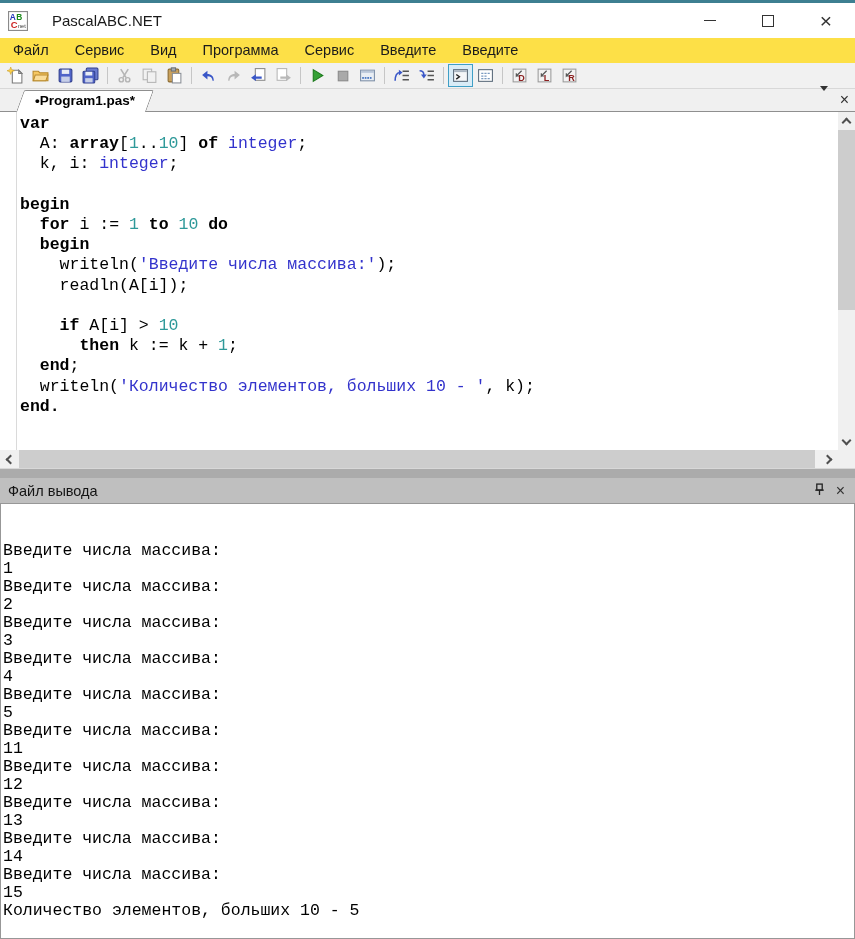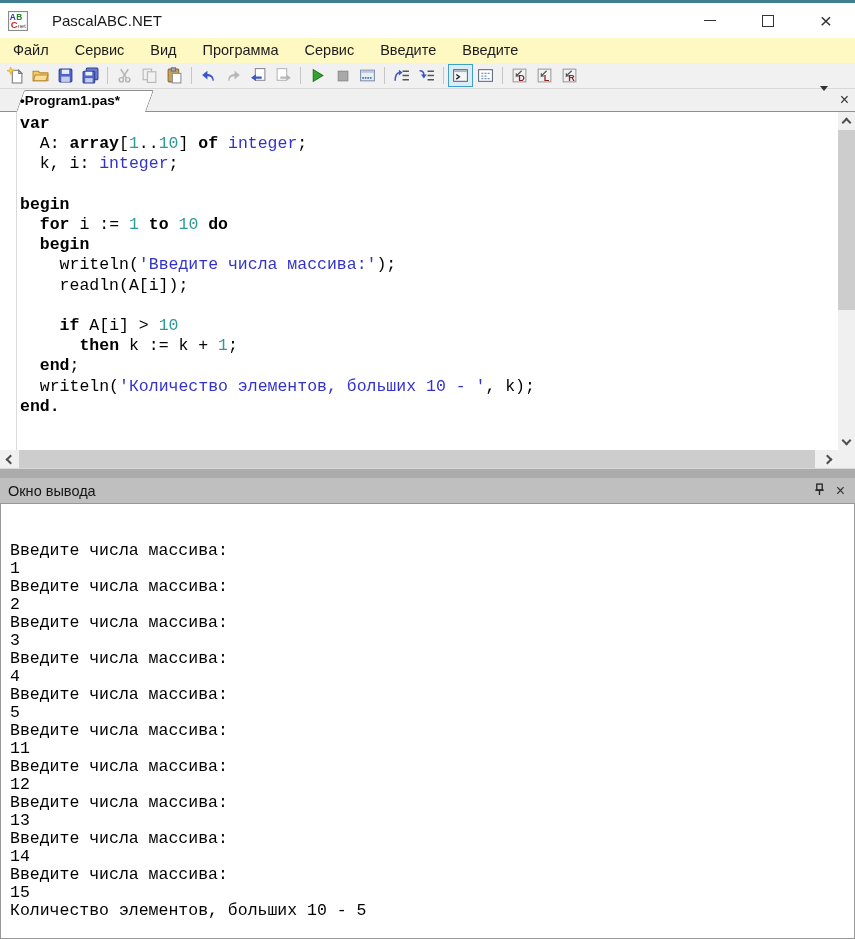--- a/index.html
+++ b/index.html
@@ -14,33 +14,33 @@
   #top-accent{position:absolute;top:0;left:0;right:0;height:3px;background:var(--top-accent,#3d7f91);}
   #titlebar{position:absolute;top:3px;left:0;right:0;height:35px;background:#fff;display:flex;align-items:center;}
   #titlebar .logo{margin-left:8px;width:20px;height:20px;flex:0 0 auto;}
   #titlebar .title{margin-left:24px;font-size:15px;color:#1a1a1a;}
   #win-controls{margin-left:auto;display:flex;height:35px;}
   .win-btn{width:58px;height:35px;display:flex;align-items:center;justify-content:center;cursor:default;}
   .glyph-min{width:12px;height:0;border-top:1px solid #333;}
   .glyph-max{width:10px;height:10px;border:1px solid #333;}
   .glyph-close{font-size:21px;font-weight:300;color:#333;line-height:1;}
 
-  #menubar{position:absolute;top:38px;left:0;right:0;height:25px;background:#fef9c3;display:flex;align-items:center;}
+  #menubar{position:absolute;top:38px;left:0;right:0;height:25px;background:#fde047;display:flex;align-items:center;}
   .menu-item{padding:0 13px;font-size:14.5px;color:#1b1b1b;line-height:25px;}
 
   #toolbar{position:absolute;top:63px;left:0;right:0;height:25px;background:#f1f1f1;border-bottom:1px solid #d8d8d8;display:flex;align-items:center;padding-left:3px;}
   .tbtn{width:25px;height:23px;display:flex;align-items:center;justify-content:center;border:1px solid transparent;box-sizing:border-box;}
   .tbtn.active{background:var(--active-bg,#d9ecf7);border:1px solid var(--active-border,#3f9fc6);}
   .tsep{width:1px;height:17px;background:#c6c6c6;margin:0 4px;flex:0 0 auto;}
 
   
   #tabstrip{position:absolute;top:89px;left:0;right:0;height:22px;background:#f0f0f0;border-bottom:1px solid #8f8f8f;}
   .tab{position:absolute;left:20px;top:1px;height:22px;width:130px;}
   .tab::before{content:"";position:absolute;inset:0;background:#fff;border:1px solid #8f8f8f;border-bottom:none;transform:skewX(-20deg);border-radius:2px 2px 0 0;}
-  .tab .tab-label{position:relative;display:block;text-align:left;font-weight:bold;font-size:13.5px;line-height:22px;color:#000;}
+  .tab .tab-label{position:relative;display:block;text-align:center;font-weight:bold;font-size:13.5px;line-height:22px;color:#000;}
   #tabstrip .right-icons{position:absolute;right:6px;top:0;height:22px;display:flex;align-items:center;gap:12px;}
   .dd-arrow{width:0;height:0;border-left:4px solid transparent;border-right:4px solid transparent;border-top:5px solid #333;}
   .small-x{font-size:16px;color:#333;line-height:1;font-weight:400;}
 
   
   #editor{position:absolute;top:112px;left:0;width:838px;height:396px;background:#fff;overflow:hidden;}
   #editor .gutter-line{position:absolute;left:16px;top:0;bottom:0;width:1px;background:#dadada;}
   #code{position:absolute;left:20px;top:2px;font-family:"Liberation Mono","DejaVu Sans Mono",monospace;font-size:16.5px;line-height:20.2px;white-space:pre;color:#000;}
   .tok-kw{font-weight:bold;color:var(--c-kw,#000);}
   .tok-pl{color:#000;}
@@ -64,21 +64,21 @@
   #hscroll .sb-btn.left{left:0;}
   #hscroll .sb-btn.right{right:0;}
   #hscroll .thumb{position:absolute;top:0;left:19px;width:796px;height:18px;background:#cdcdcd;}
   #sb-corner{position:absolute;top:450px;right:0;width:17px;height:18px;background:#f0f0f0;}
 
   
   #splitter{position:absolute;top:468px;left:0;right:0;height:10px;background:#ababab;border-top:1px solid #d8d8d8;box-sizing:border-box;}
   #output-header{position:absolute;top:478px;left:0;right:0;height:25px;background:var(--header-bg,#bfbfbf);display:flex;align-items:center;}
   #output-header .oh-title{margin-left:8px;font-size:14.5px;color:#141414;}
   #output-header .oh-icons{margin-left:auto;display:flex;align-items:center;gap:10px;margin-right:10px;}
-  #output-box{position:absolute;top:503px;left:0;right:0;bottom:0;background:#fff;border:1px solid #979797;box-sizing:border-box;padding:2px 0 0 9px;
+  #output-box{position:absolute;top:503px;left:0;right:0;bottom:0;background:#fff;border:1px solid #979797;box-sizing:border-box;padding:2px 0 0 2px;
     font-family:"Liberation Mono","DejaVu Sans Mono",monospace;font-size:16.5px;line-height:18px;white-space:pre;color:#000;overflow:hidden;}
   .out-line{height:18px;}
 </style>
 </head>
 <body>
 
 <div id="top-accent"></div>
 
 <div id="titlebar">
   <svg class="logo" viewBox="0 0 18 18">
@@ -293,21 +293,21 @@
   <div class="thumb"></div>
   <div class="sb-btn right">
       <span class="chev right"></span>
     </div>
 </div>
 <div id="sb-corner"></div>
 
 <div id="splitter"></div>
 
 <div id="output-header">
-  <span class="oh-title">Окно вывода</span>
+  <span class="oh-title">Файл вывода</span>
   <div class="oh-icons">
     <div>
       <svg width="13" height="13" viewBox="0 0 12 12">
         <rect x="3.5" y="1" width="5" height="5.5" fill="none" stroke="#222" stroke-width="1.2"></rect>
         <path d="M2 6.5 h8 M6 6.5 V11" stroke="#222" stroke-width="1.2" fill="none"></path>
       </svg>
     </div>
     <div><span class="small-x">×</span></div>
   </div>
 </div>

